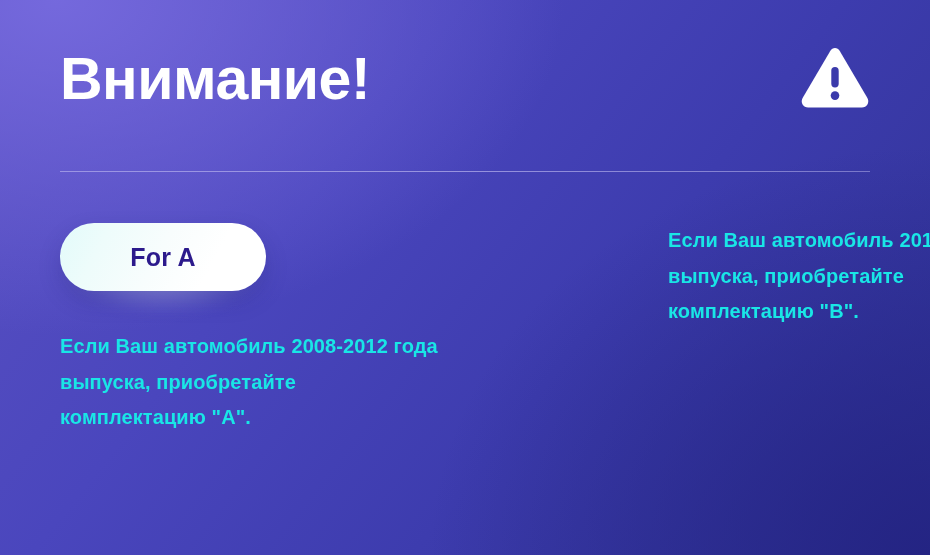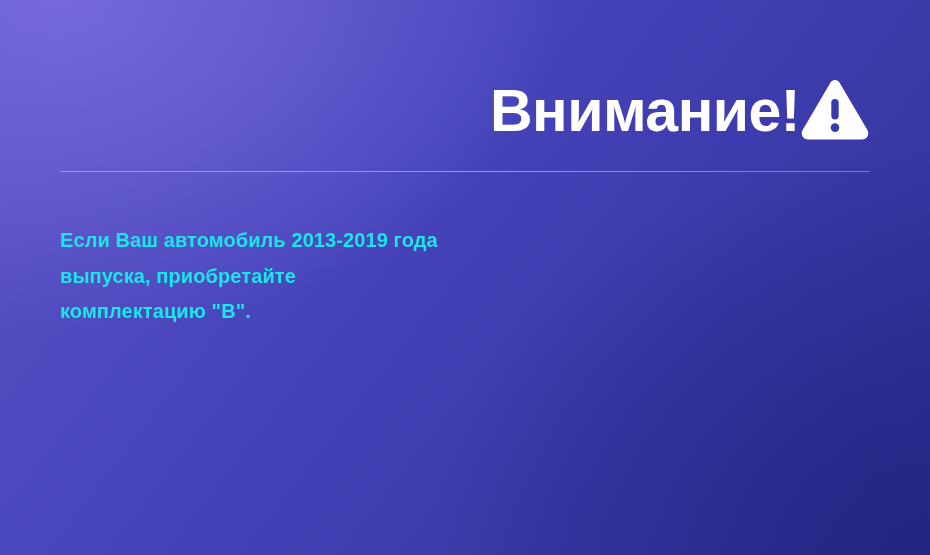--- a/index.html
+++ b/index.html
@@ -23,26 +23,26 @@
       radial-gradient(ellipse 820px 540px at 6% 0%, rgba(118,106,222,0.95) 0%, rgba(118,106,222,0.0) 62%),
       radial-gradient(ellipse 760px 620px at 100% 100%, rgba(35,35,130,0.92) 0%, rgba(35,35,130,0.0) 66%),
       linear-gradient(128deg, #5a51c2 0%, #4a46bd 34%, #3d3cae 62%, #2e3192 100%);
     overflow: hidden;
   }
 
   
   .header {
     position: absolute;
     left: 60px;
-    top: 68px;
+    top: 36px;
     width: 810px;
     height: 86px;
     display: flex;
     align-items: center;
-    justify-content: flex-end;
+    justify-content: space-between;
   }
 
   .title {
     margin: 0;
     color: #ffffff;
     font-size: 59px;
     line-height: 1.02;
     font-weight: 700;
     letter-spacing: -0.5px;
     white-space: nowrap;
@@ -143,20 +143,29 @@
       <path d="M30.1 4.2 L2.6 51.0 C0.1 55.3 3.2 60.6 8.2 60.6 L61.8 60.6 C66.8 60.6 69.9 55.3 67.4 51.0 L39.9 4.2 C37.4 0.0 32.6 0.0 30.1 4.2 Z" fill="#ffffff"></path>
       <rect x="31.3" y="20.0" width="7.4" height="20.5" rx="3.7" fill="#3b3aab"></rect>
       <circle cx="35" cy="48.6" r="4.3" fill="#3b3aab"></circle>
     </svg>
   </div>
 
   <div class="divider"></div>
 
   <div class="columns">
 
+    <div class="column">
+      <div class="pill-wrap">
+        <div class="pill-glow"></div>
+        <button class="pill">
+          <span class="pill-label">For A</span>
+        </button>
+      </div>
+      <p class="desc">Если Ваш автомобиль 2008-2012 года выпуска, приобретайте комплектацию "А".</p>
+    </div>
 
     <div class="column">
       <p class="desc">Если Ваш автомобиль 2013-2019 года выпуска, приобретайте комплектацию "B".</p>
     </div>
 
   </div>
 
 </div>
 
 </body></html>

